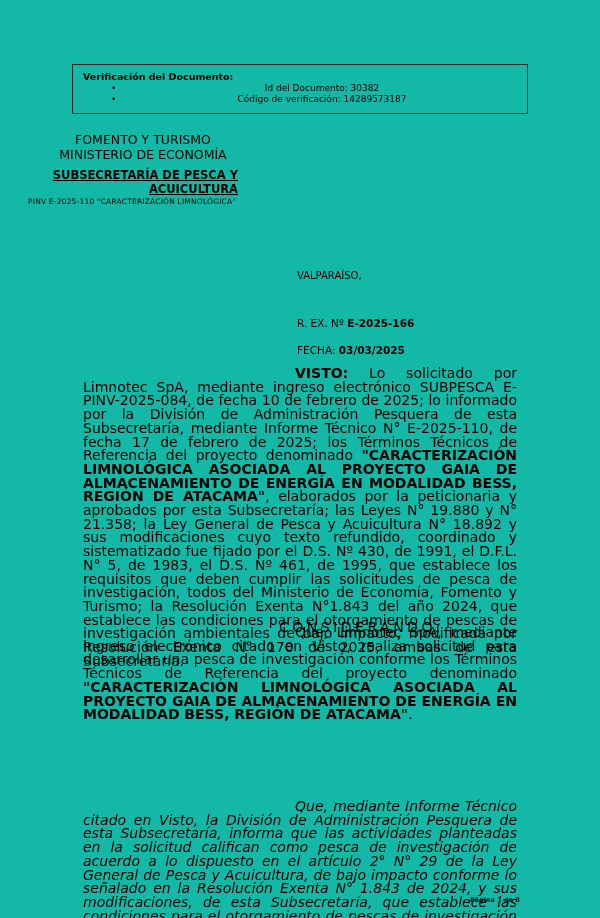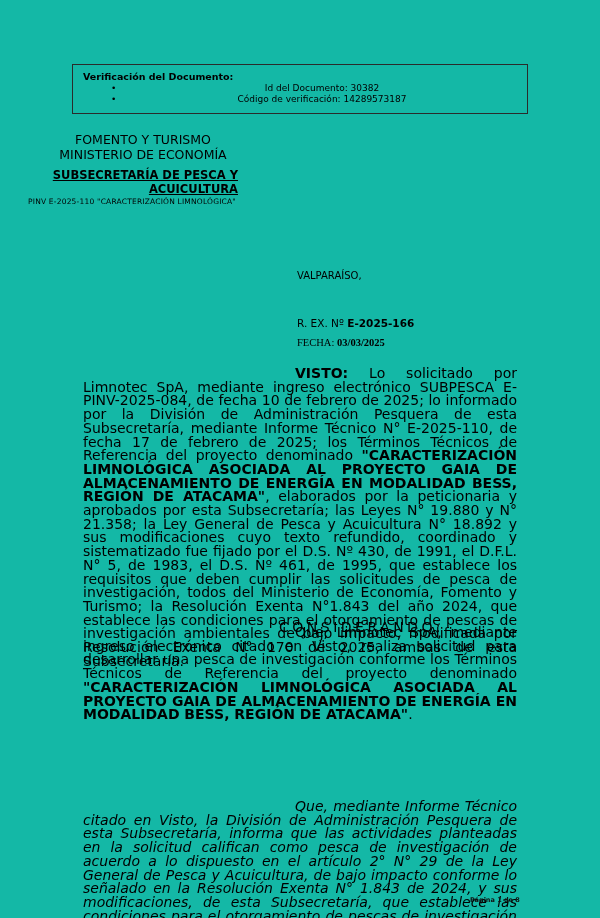--- a/index.html
+++ b/index.html
@@ -37,21 +37,21 @@
     position:absolute;left:28px;top:197px;
     font-size:7.5px;letter-spacing:0.2px;white-space:nowrap;
   }
   
   .subject{
     position:absolute;left:297px;top:213px;width:228px;
     font-size:10.5px;line-height:13.5px;text-align:justify;
   }
   .city{position:absolute;left:297px;top:270px;font-size:10px;}
   .rex{position:absolute;left:297px;top:317px;font-size:10.5px;}
-  .fecha{position:absolute;left:297px;top:337px;font-size:10.5px;font-family:Liberation Serif, serif;}
+  .fecha{position:absolute;left:297px;top:344px;font-size:10.5px;}
   .b{font-weight:bold;}
   
   .para{
     position:absolute;left:83px;width:434px;
     font-size:14px;line-height:13.7px;
     text-align:justify;
   }
   .visto{top:367px;text-indent:212px;}
   .visto-flow{text-indent:0;display:inline;}
   .considerando-heading{

